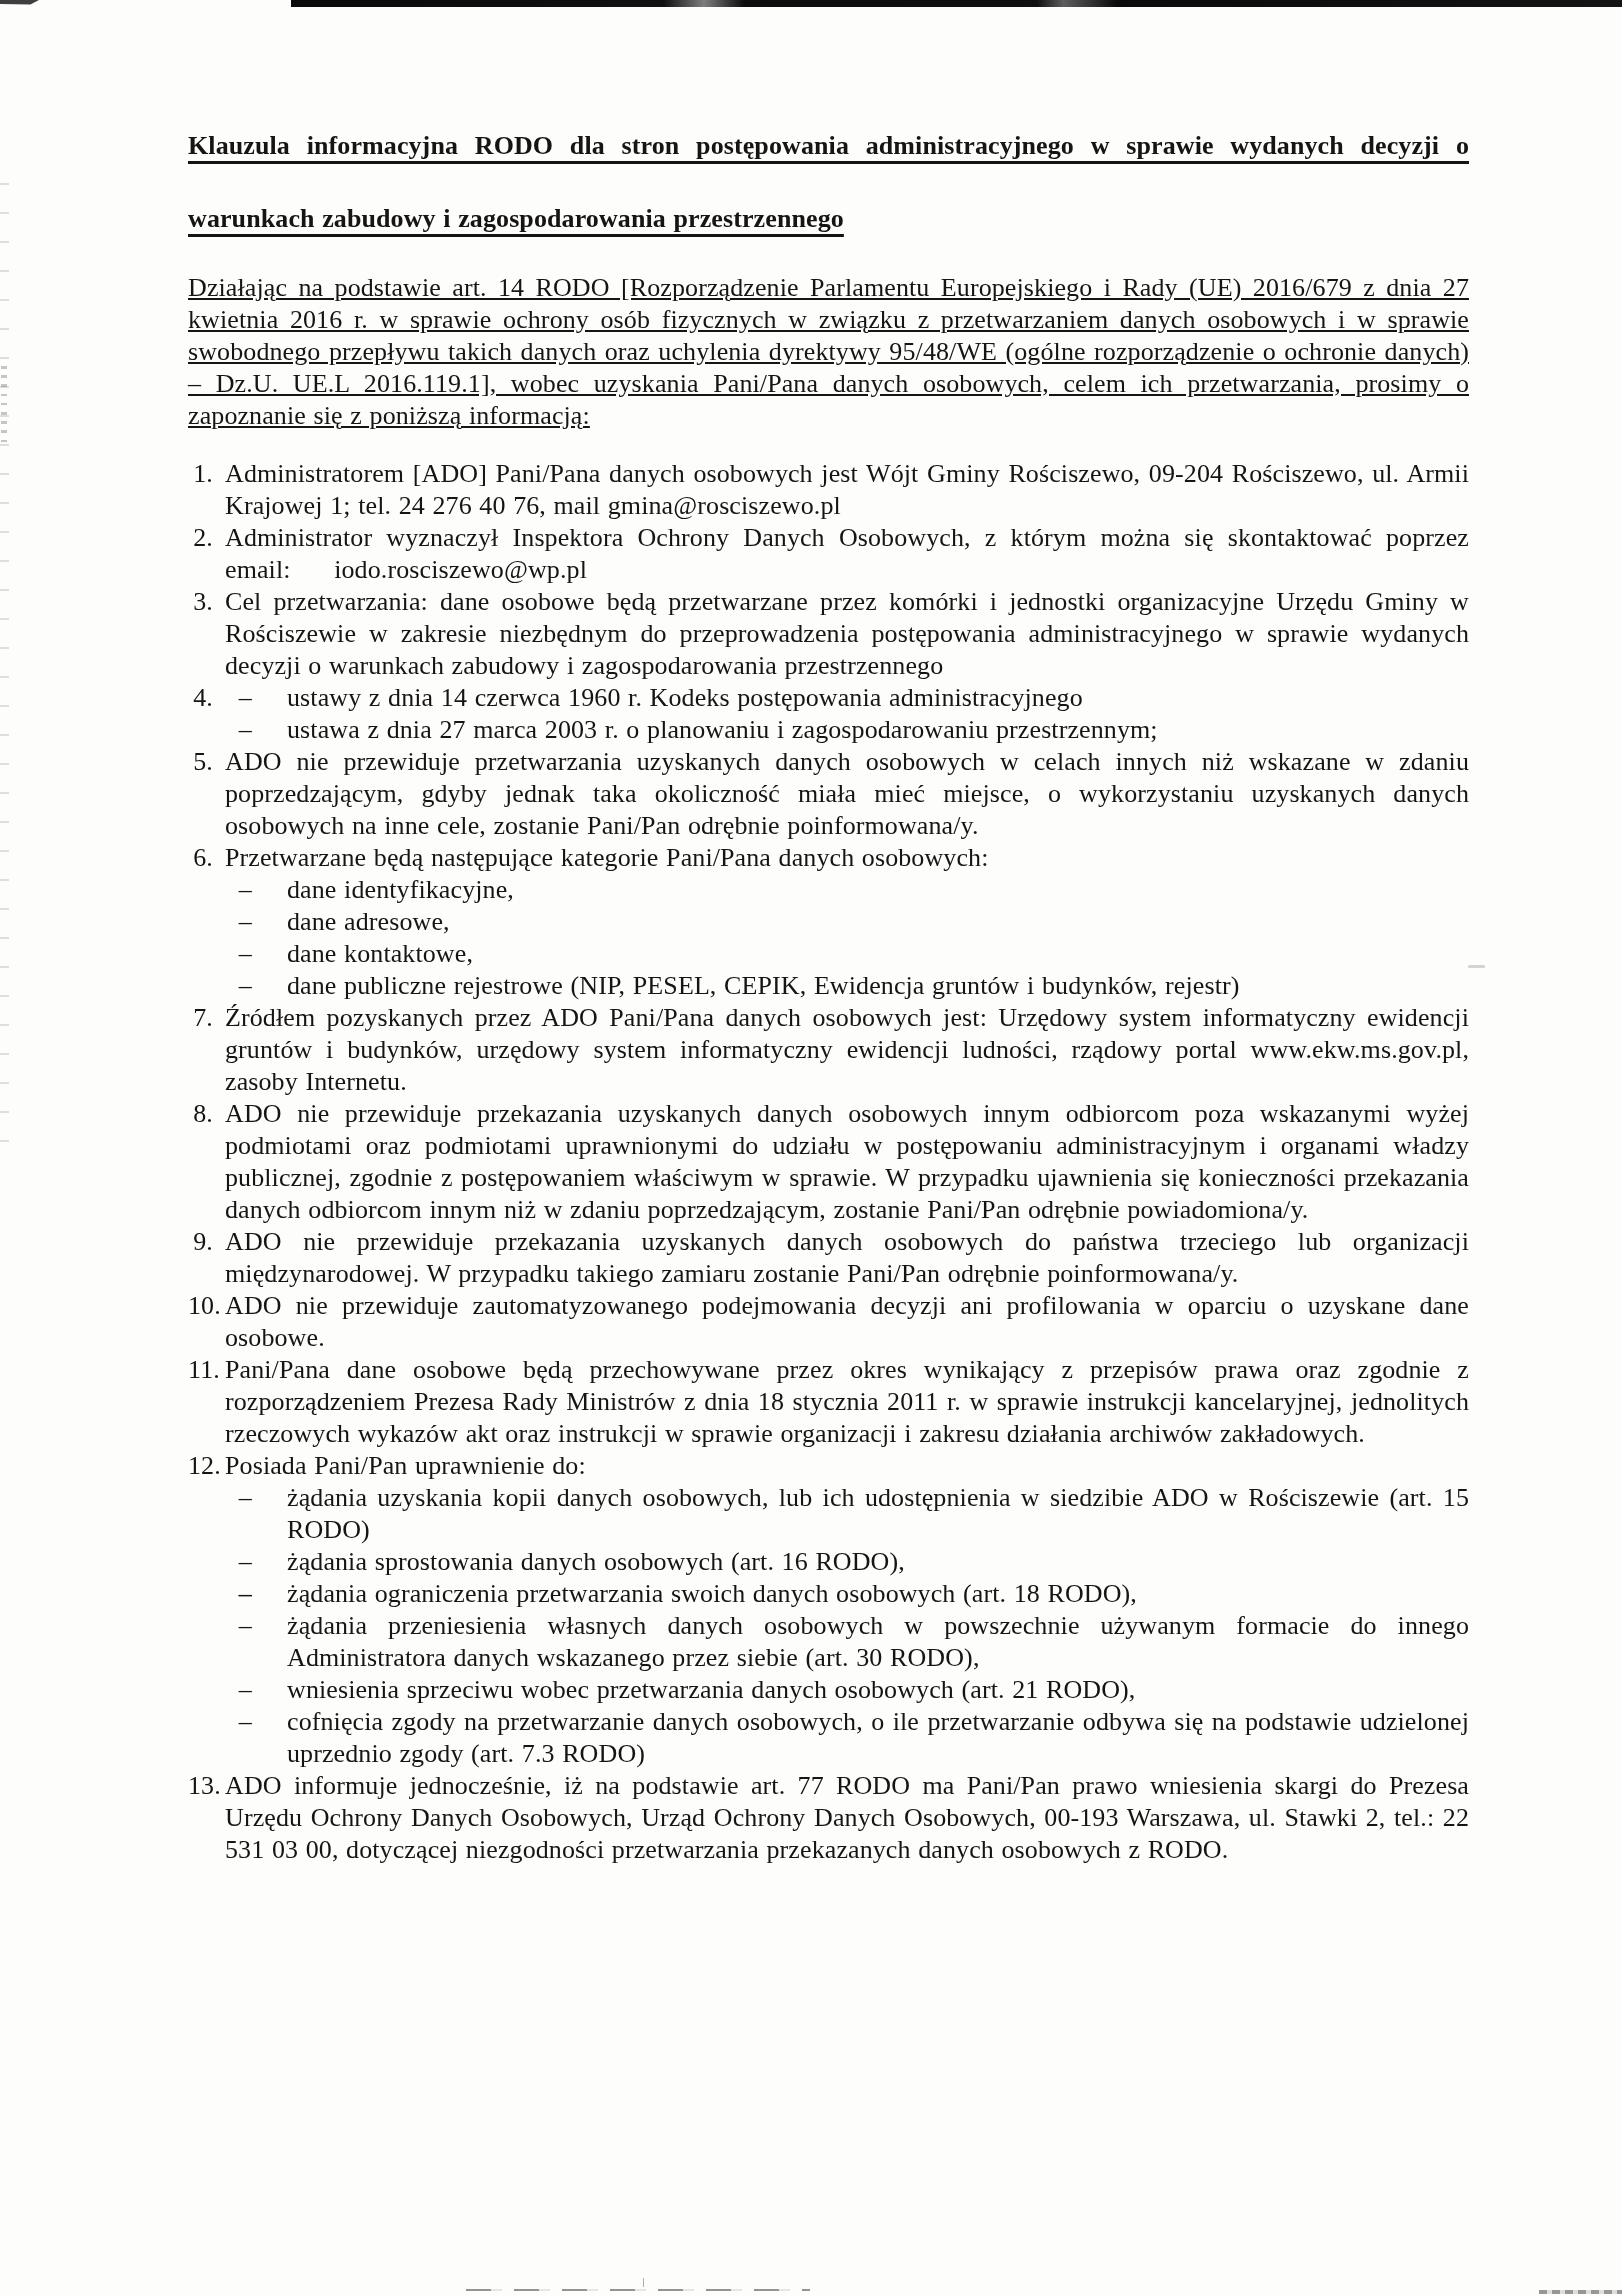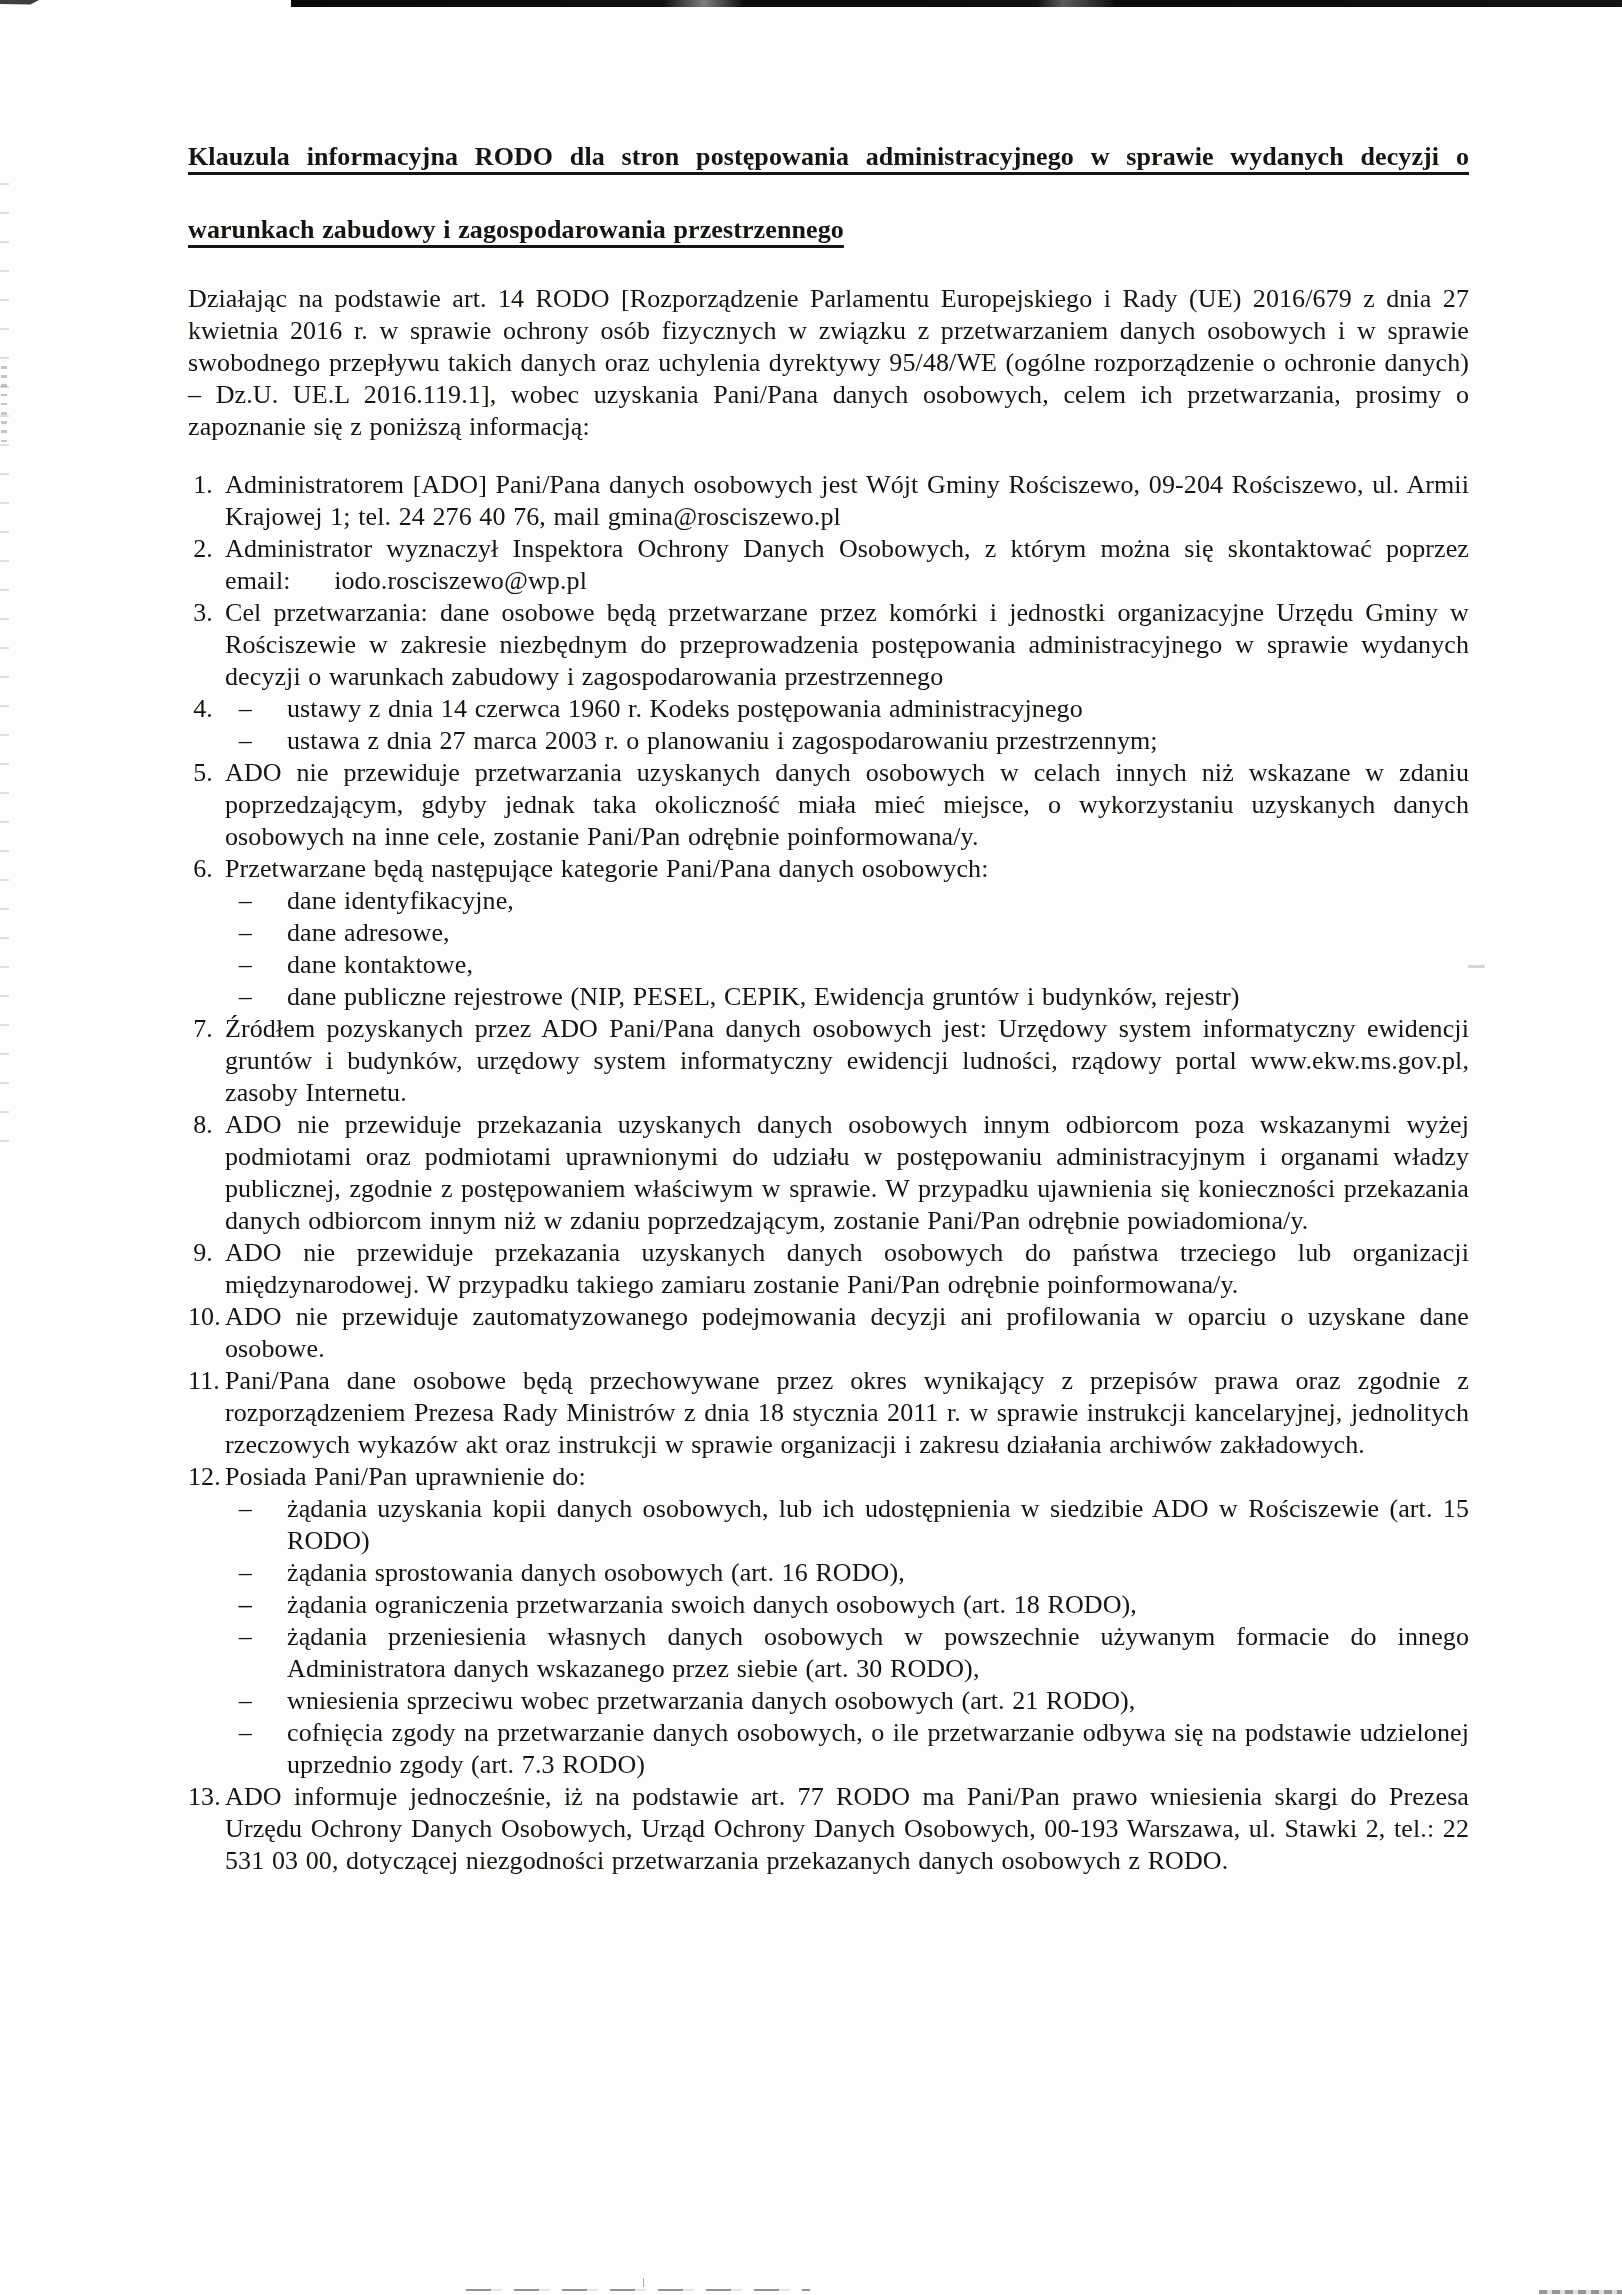--- a/index.html
+++ b/index.html
@@ -55,33 +55,34 @@
   .content {
     position: absolute;
     left: 188px; top: 130px;
     width: 1281px;
     font-size: 26px;
     line-height: 32px;
     letter-spacing: 0.1px;
     word-spacing: 1px;
   }
 
-  .doc-title { font-weight: bold; margin-top: 11px; }
+  .doc-title { font-weight: bold; }
   .title-line { text-align: justify; }
   .title-line.force-justify::after { content: ""; display: inline-block; width: 100%; height: 0; }
   .title-line > span {
     text-decoration: underline;
     text-decoration-thickness: 2.6px;
     text-underline-offset: 7.2px;
   }
   .title-line + .title-line { margin-top: 8.5px; }
 
   .intro {
     margin-top: 37px;
     text-align: justify;
+    text-decoration: underline;
   }
 
   .rodo-list { margin-top: 9.2px; }
 
   .li {
     position: relative;
     padding-left: 37px;
     text-align: justify;
   }
   .li .num {

